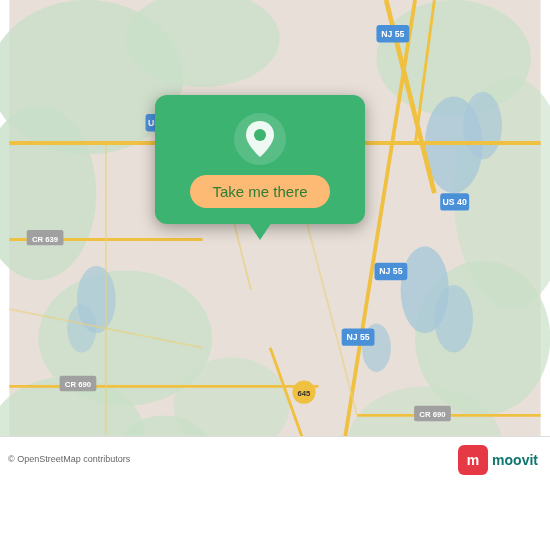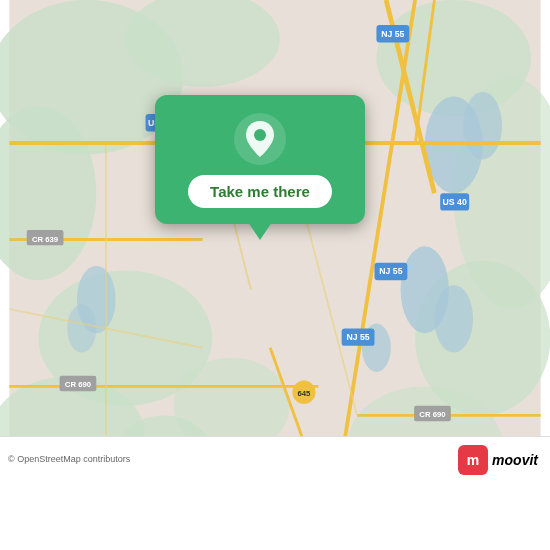--- a/index.html
+++ b/index.html
@@ -56,27 +56,27 @@
       border-top: 18px solid #3cb371;
     }
 
     #pin-icon {
       width: 52px;
       height: 52px;
       margin-bottom: 10px;
     }
 
     #take-me-there-btn {
-      background: #ffffff;
+      background: #fdba74;
       color: #2e7d32;
       border: none;
       border-radius: 20px;
       padding: 8px 22px;
       font-size: 15px;
-      font-weight: 700;
+      font-weight: 400;
       cursor: pointer;
       white-space: nowrap;
     }
 
     
     #bottom-bar {
       position: absolute;
       bottom: 0;
       left: 0;
       width: 100%;
@@ -113,22 +113,21 @@
     }
 
     #moovit-icon {
       width: 30px;
       height: 30px;
     }
 
     #moovit-text {
       font-size: 14px;
       font-weight: 700;
-      color: #000000;
-      font-style: italic;
+      color: #0f766e;
     }
   </style>
 </head>
 <body>
 
 <div id="map-container">
 
   <svg id="map-bg" viewBox="0 0 550 500" xmlns="http://www.w3.org/2000/svg">
 
     <rect width="550" height="500" fill="#e8e0d8"></rect>

